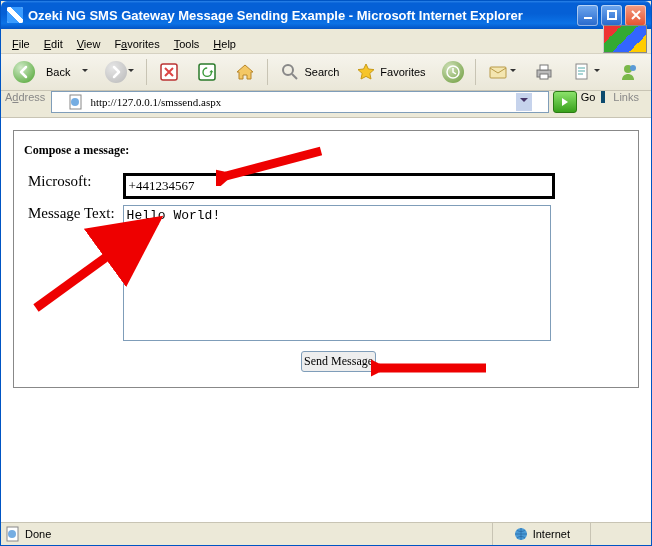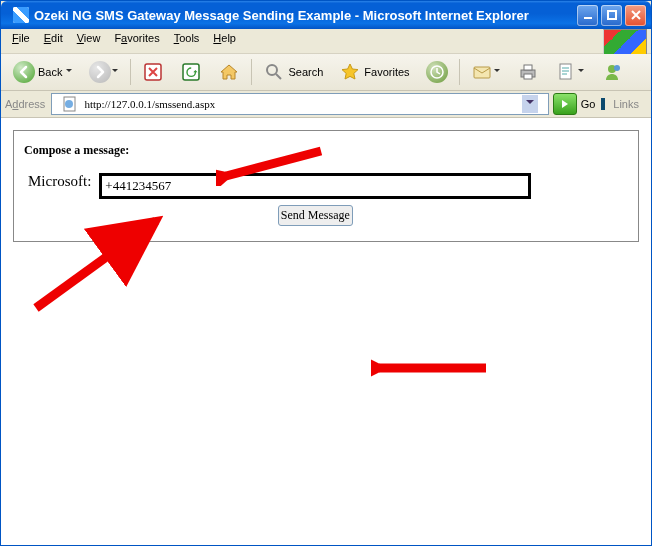--- a/index.html
+++ b/index.html
@@ -1,45 +1,45 @@
 <!DOCTYPE html>
 <html><head>
 <meta charset="utf-8">
 <style>
 html,body{margin:0;padding:0;font-family:Tahoma,Arial,sans-serif;font-size:11px;background:#fff}
 .window{width:652px;height:546px;box-sizing:border-box;border:1px solid #0055c4;background:#ece9d8;display:flex;flex-direction:column;position:relative}
 
 
-.titlebar{height:28px;background:linear-gradient(to bottom,#2a83e8 0%,#0560d6 8%,#0560d6 45%,#0b72e6 80%,#0354c5 100%);display:flex;align-items:center;color:#fff;font-weight:bold;font-size:13px;padding-left:12px;border-top-left-radius:6px;border-top-right-radius:6px}
+.titlebar{height:28px;background:linear-gradient(to bottom,#2a83e8 0%,#0560d6 8%,#0560d6 45%,#0b72e6 80%,#0354c5 100%);display:flex;align-items:center;color:#fff;font-weight:bold;font-size:13px;padding-left:6px;border-top-left-radius:6px;border-top-right-radius:6px}
 .titlebar .ticon{width:16px;height:16px;margin-right:5px;display:inline-block;background:#fff;border-radius:2px;position:relative;overflow:hidden}
 .titlebar .ticon::before{content:'';position:absolute;inset:0;background:linear-gradient(45deg,#3a9cff 40%,#fff 40%,#fff 60%,#3a9cff 60%)}
 .titlebar .spacer{flex:1}
 .winbtn{width:21px;height:21px;border-radius:3px;margin-right:3px;display:flex;align-items:center;justify-content:center;font-family:Arial;font-weight:bold;box-shadow:inset 0 0 0 1px rgba(255,255,255,.5),0 0 1px rgba(0,0,0,.6)}
 .winbtn.min,.winbtn.max{background:linear-gradient(#6fa8ef,#2668cc);color:#fff}
 .winbtn.close{background:linear-gradient(#f39e84,#e4502e);color:#fff;margin-right:5px}
 .winbtn svg{width:12px;height:12px}
 
 
-.menubar{height:24px;background:#ece9d8;display:flex;align-items:flex-start;padding:0 4px;border-bottom:1px solid #d6d2c2}
+.menubar{height:24px;background:#ece9d8;display:flex;align-items:flex-end;padding:0 4px;border-bottom:1px solid #d6d2c2}
 .menubar span{padding:3px 7px;cursor:default}
 .menubar span u{text-decoration:underline}
 .menubar .flag{margin-left:auto;width:28px;height:20px;background:linear-gradient(135deg,#e33 25%,#3a3 25%,#3a3 50%,#36f 50%,#36f 75%,#fc0 75%);border:1px solid #888;border-left:1px solid #ccc}
 
 
 .toolbar{height:36px;background:linear-gradient(#f6f4ec,#eae7d8);display:flex;align-items:center;padding:0 4px;border-bottom:1px solid #c8c4b4}
 .tbtn{display:flex;align-items:center;padding:3px 6px;margin:0 1px;border:1px solid transparent;border-radius:3px;cursor:default;white-space:nowrap}
 .ticon-gen{width:22px;height:22px;display:inline-block;border-radius:50%}
 .tsep{width:1px;height:26px;background:#c8c4b4;margin:0 3px}
 .tdrop{width:8px;display:flex;align-items:center;justify-content:center}
 .tdrop::after{content:'';border:3px solid transparent;border-top-color:#333}
 
 
-.addressbar{height:26px;background:#ece9d8;display:flex;align-items:center;padding:0 4px;border-bottom:1px solid #c8c4b4}
+.addressbar{height:26px;background:#ece9d8;display:flex;align-items:flex-start;padding:0 4px;border-bottom:1px solid #c8c4b4}
 .addressbar .lbl{color:#888;margin-right:6px}
-.urlbox{flex:1;height:20px;background:#fff;border:1px solid #7f9db9;display:flex;align-items:center;padding:0 10px}
+.urlbox{flex:1;height:20px;background:#fff;border:1px solid #7f9db9;display:flex;align-items:center;padding:0 16px}
 .urlbox .pageicon{width:16px;height:16px;margin-right:4px;display:inline-block}
 .urlbox input{flex:1;border:0;outline:0;font:11px Tahoma;background:transparent}
 .urlbox .drop{width:16px;height:18px;background:#c6d3ec;display:flex;align-items:center;justify-content:center}
 .urlbox .drop::after{content:'';border:4px solid transparent;border-top-color:#436;} 
 .gobtn{width:22px;height:20px;margin:0 4px;background:linear-gradient(#8be26a,#39a11c);border:1px solid #2c7a15;border-radius:3px;display:flex;align-items:center;justify-content:center;color:#fff;font-weight:bold}
 .golbl{margin-right:6px}
 .linkslbl{color:#888;padding:0 8px;border-left:4px solid #0c4a6e}
 
 
 .content{flex:1;background:#fff;overflow:hidden;position:relative}
@@ -97,21 +97,21 @@
     <span class="flag"></span>
   </div>
 
   <div class="toolbar">
     <div class="tbtn">
       <span class="ticon-gen" style="background:radial-gradient(circle at 35% 30%,#cfe9c6,#4aa22c);position:relative">
           <svg style="position:absolute;inset:0" viewBox="0 0 22 22">
             <path d="M13 6l-5 5 5 5" stroke="#fff" stroke-width="2.5" fill="none" stroke-linecap="round" stroke-linejoin="round"></path>
           </svg>
         </span>
-      <span style="margin:0 3px">Back</span>
+      <span style="margin:0 11px">Back</span>
       <span class="tdrop"></span>
     </div>
     <div class="tbtn">
       <span class="ticon-gen" style="background:radial-gradient(circle at 35% 30%,#e6e6e6,#b8b8b8);position:relative">
           <svg style="position:absolute;inset:0" viewBox="0 0 22 22">
             <path d="M9 6l5 5-5 5" stroke="#fff" stroke-width="2.5" fill="none" stroke-linecap="round" stroke-linejoin="round"></path>
           </svg>
         </span>
       <span class="tdrop"></span>
     </div>
@@ -206,20 +206,24 @@
   </div>
 
   <div class="content">
     <div class="formbox">
       <h3>Compose a message:</h3>
       <table class="formtable">
         <tbody>
             <tr>
           <td>Microsoft:</td>
           <td><input class="txtinput" type="text" value="+441234567" style=""></td>
+        </tr>
+        <tr>
+          <td>Message Text:</td>
+          <td><textarea class="txtarea" style="">Hello World!</textarea></td>
         </tr>
         <tr>
           <td></td>
           <td class="sendrow"><button class="sendbtn">Send Message</button></td>
         </tr>
       </tbody>
         </table>
     </div>
 
     <svg class="arrow" style="left:215px;top:28px" width="110" height="40">
@@ -241,14 +245,30 @@
     <svg class="arrow" style="left:370px;top:235px" width="120" height="30">
         <defs>
           <marker id="ah4" markerWidth="8" markerHeight="8" refX="1" refY="4" orient="auto">
             <path d="M8 0L0 4l8 4z" fill="#e00"></path>
           </marker>
         </defs>
         <line x1="115" y1="15" x2="8" y2="15" stroke="#e00" stroke-width="9" marker-end="url(#ah4)"></line>
       </svg>
   </div>
 
+  <div class="statusbar">
+    <span class="sicon"><svg width="16" height="16">
+          <rect x="2" y="1" width="11" height="14" fill="#fff" stroke="#888"></rect>
+          <circle cx="7" cy="8" r="4" fill="#3a8ad6" opacity=".7"></circle>
+        </svg></span>
+    <span>Done</span>
+    <span class="spacer"></span>
+    <span class="spanel">
+      <svg width="16" height="16" style="margin-right:4px">
+          <circle cx="8" cy="8" r="6" fill="#4a9ad6"></circle>
+          <path d="M2 8h12M8 2v12M4 4c2 2 6 2 8 0M4 12c2-2 6-2 8 0" stroke="#2a6aa6" fill="none" stroke-width=".8"></path>
+        </svg>
+      <span>Internet</span>
+    </span>
+    <span class="spanel" style="width:20px"></span>
+  </div>
 
 </div>
 
 </body></html>

